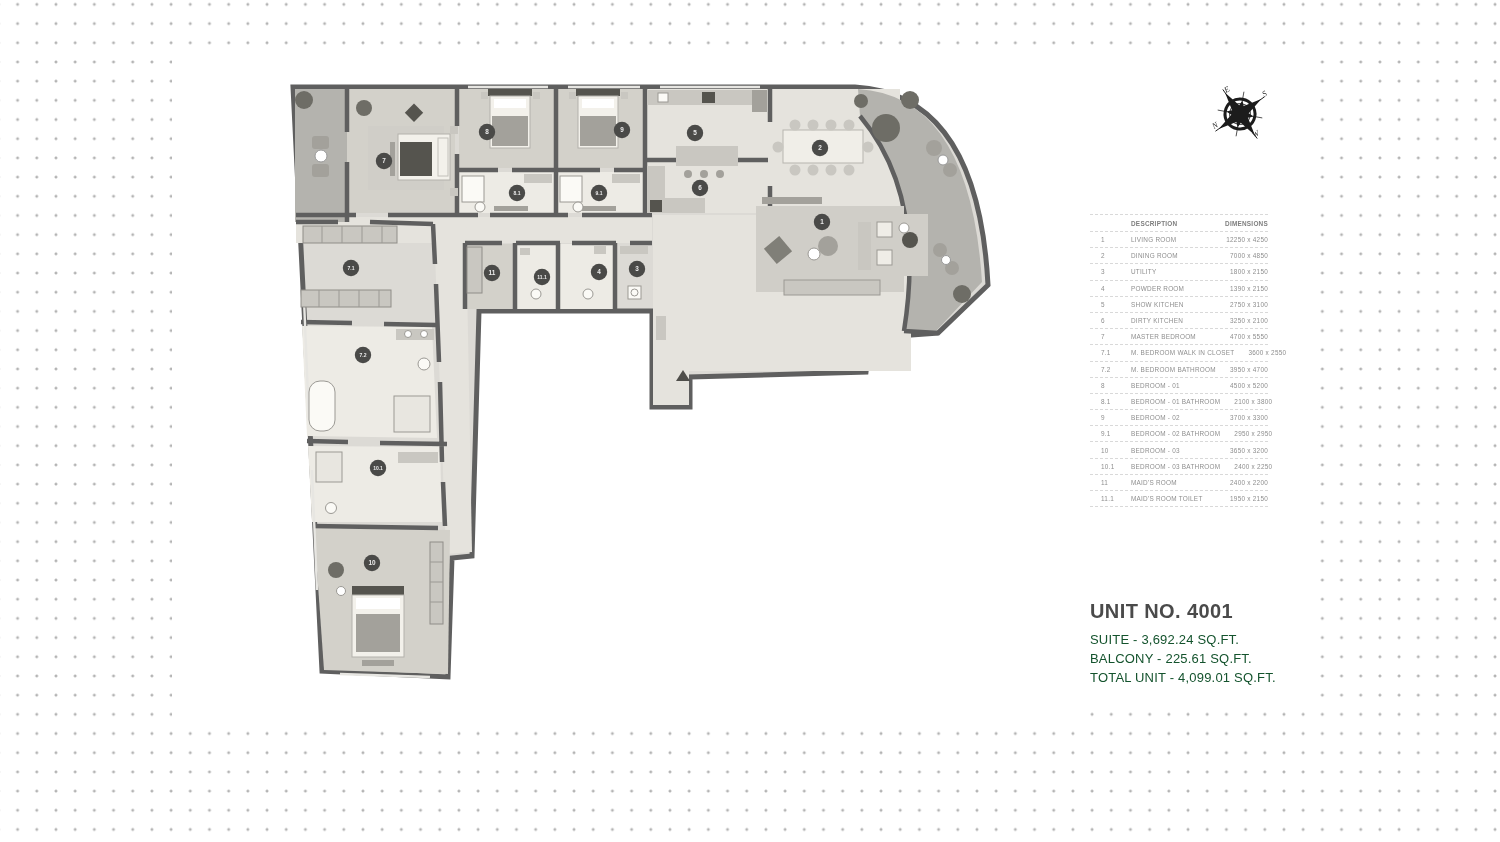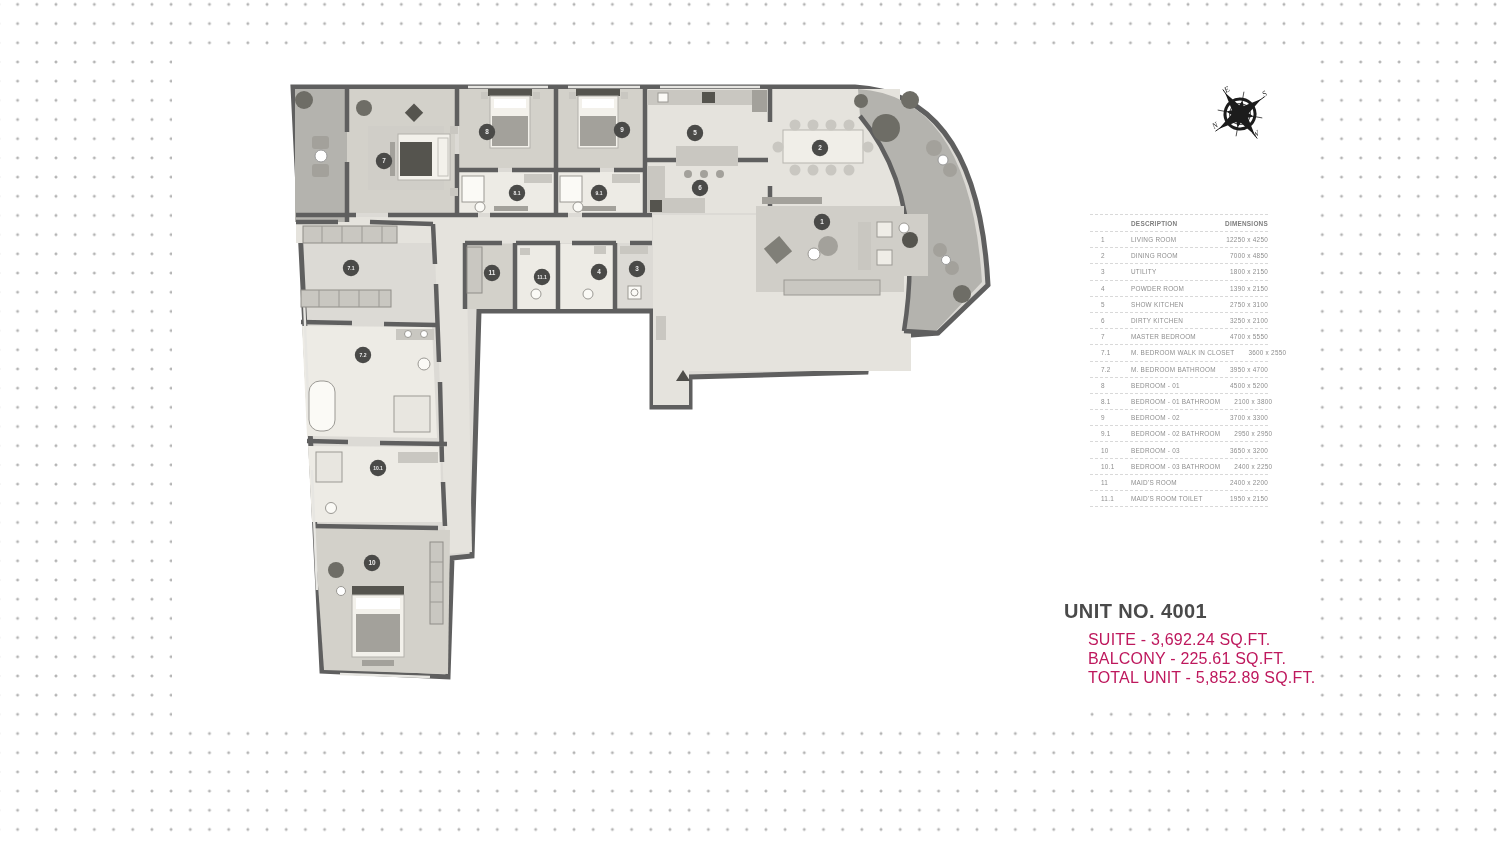--- a/index.html
+++ b/index.html
@@ -47,23 +47,23 @@
   
   #dim-table{position:absolute;left:1090px;top:214px;width:178px;color:#8e8e8e;}
   .t-row,.t-head{display:flex;align-items:center;height:15.2px;
     border-bottom:1px dashed #d9d9d9;font-size:6.4px;letter-spacing:.25px;}
   .t-head{height:16px;color:#7e7e7e;font-weight:700;border-top:1px dashed #d9d9d9;}
   .c-no{width:30px;padding-left:11px;flex:none;}
   .c-desc{flex:1;white-space:nowrap;}
   .c-dim{width:52px;text-align:right;flex:none;white-space:nowrap;}
 
   
-  #unit-info{position:absolute;left:1064px;top:600px;color:#5f5f5f;}
+  #unit-info{position:absolute;left:1090px;top:600px;color:#5f5f5f;}
   #unit-title{font-size:20px;font-weight:700;color:#4a4a4a;letter-spacing:.4px;margin-bottom:7px;}
-  .unit-line{font-size:16px;line-height:19px;letter-spacing:.2px;color:#be185d;margin-left:24px;}
+  .unit-line{font-size:13px;line-height:19px;letter-spacing:.2px;color:#14532d;}
 </style>
 </head>
 <body>
 
 <div id="stage">
 
   <div class="island" id="island-a"></div>
   <div class="island" id="island-b"></div>
 
   <svg id="plan-svg" width="720" height="615" viewBox="280 75 720 615">
@@ -424,16 +424,16 @@
           <span class="c-desc">MAID'S ROOM TOILET</span>
           <span class="c-dim">1950 x 2150</span>
         </div>
       </div>
   </div>
 
   <div id="unit-info">
     <div id="unit-title">UNIT NO. 4001</div>
     <div class="unit-line">SUITE - 3,692.24 SQ.FT.</div>
     <div class="unit-line">BALCONY - 225.61 SQ.FT.</div>
-    <div class="unit-line">TOTAL UNIT - 5,852.89 SQ.FT.</div>
+    <div class="unit-line">TOTAL UNIT - 4,099.01 SQ.FT.</div>
   </div>
 
 </div>
 
 </body></html>

